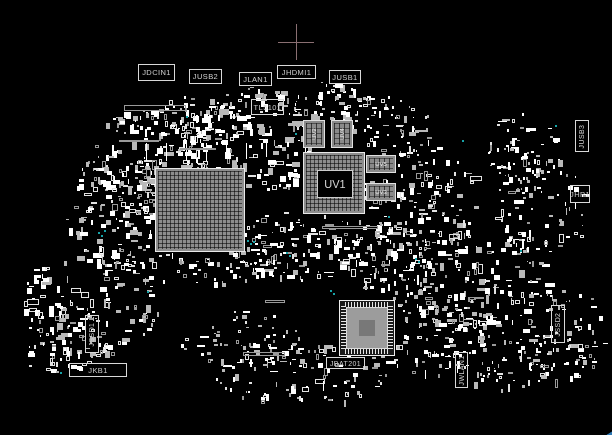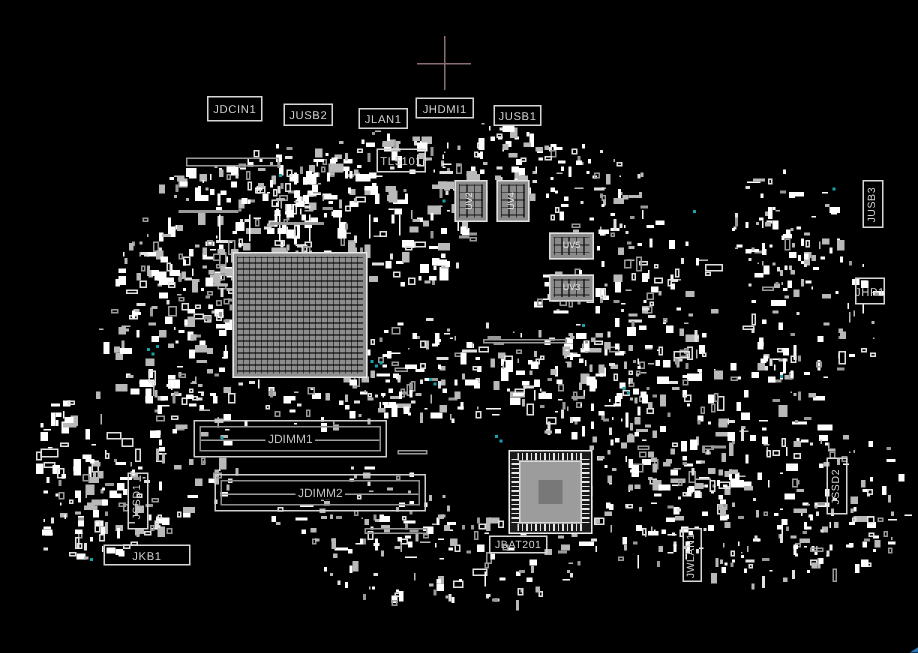--- a/index.html
+++ b/index.html
@@ -2144,35 +2144,29 @@
       </div>
       <div class="lbl rot" style="left: 575px; top: 120px; width: 14px; height: 32px; font-size: 7px;">
         <span>JUSB3</span>
       </div>
       <div class="lbl" style="left: 570px; top: 185px; width: 20px; height: 18px; font-size: 7.5px;">
         <span>JHP1</span>
       </div>
       <div class="lbl rot" style="left: 551px; top: 305px; width: 14px; height: 38px; font-size: 7px;">
         <span>JSSD2</span>
       </div>
-      <div class="slot" style="left: 129px; top: 280px; width: 129px; height: 25px; font-size: 8px;">
-        <div class="bar"></div>
-        <span>JDIMM1</span>
-        <div style="position: absolute; inset: 3px; border: 1px solid rgb(142, 142, 142);"></div>
-      </div>
-      <div class="slot" style="left: 143px; top: 316px; width: 141px; height: 25px; font-size: 8px;">
-        <div class="bar"></div>
-        <span>JDIMM2</span>
-        <div style="position: absolute; inset: 3px; border: 1px solid rgb(142, 142, 142);"></div>
-      </div>
       <div class="lbl" style="left: 251px; top: 99px; width: 33px; height: 16px; font-size: 7.5px;">
         <span>TL5101</span>
       </div>
       <div class="bga" style="left: 155px; top: 168px; width: 90px; height: 84px;">
         <div class="grid"></div>
+      </div>
+      <div class="bga" style="left: 303px; top: 152px; width: 62px; height: 62px;">
+        <div class="grid"></div>
+        <div class="die" style="left: 13px; top: 17px; width: 36px; height: 28px; font-size: 11px;">UV1</div>
       </div>
       <div class="mem" style="left: 303px; top: 120px; width: 22px; height: 28px;">
         <div class="g"></div>
         <div class="t">
           <span>UV2</span>
         </div>
       </div>
       <div class="mem" style="left: 331px; top: 120px; width: 22px; height: 28px;">
         <div class="g"></div>
         <div class="t">

